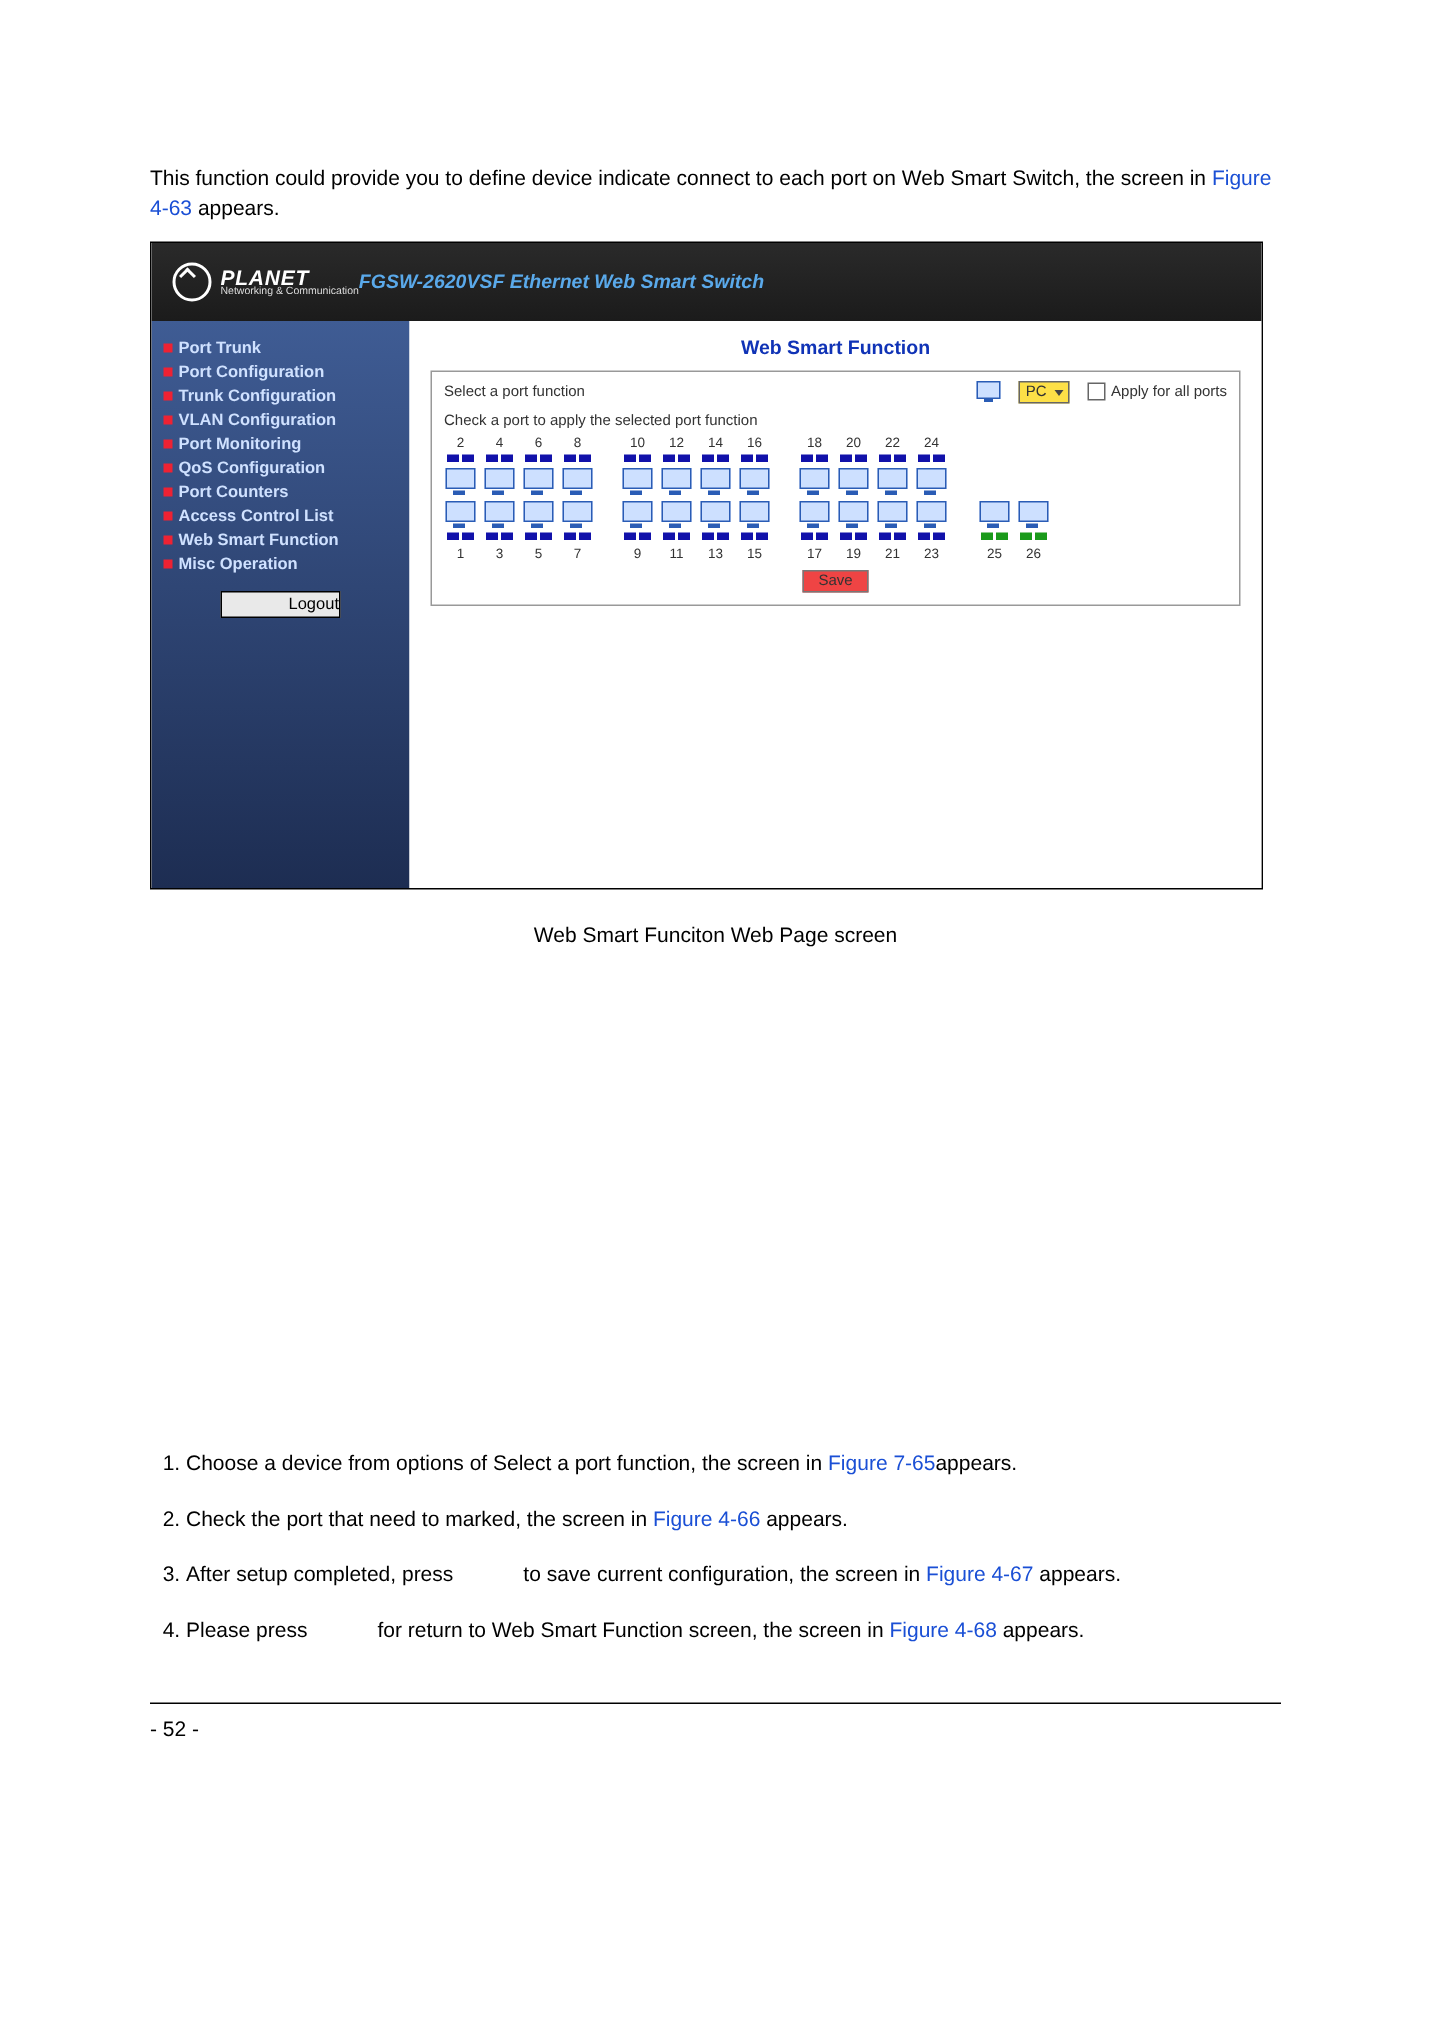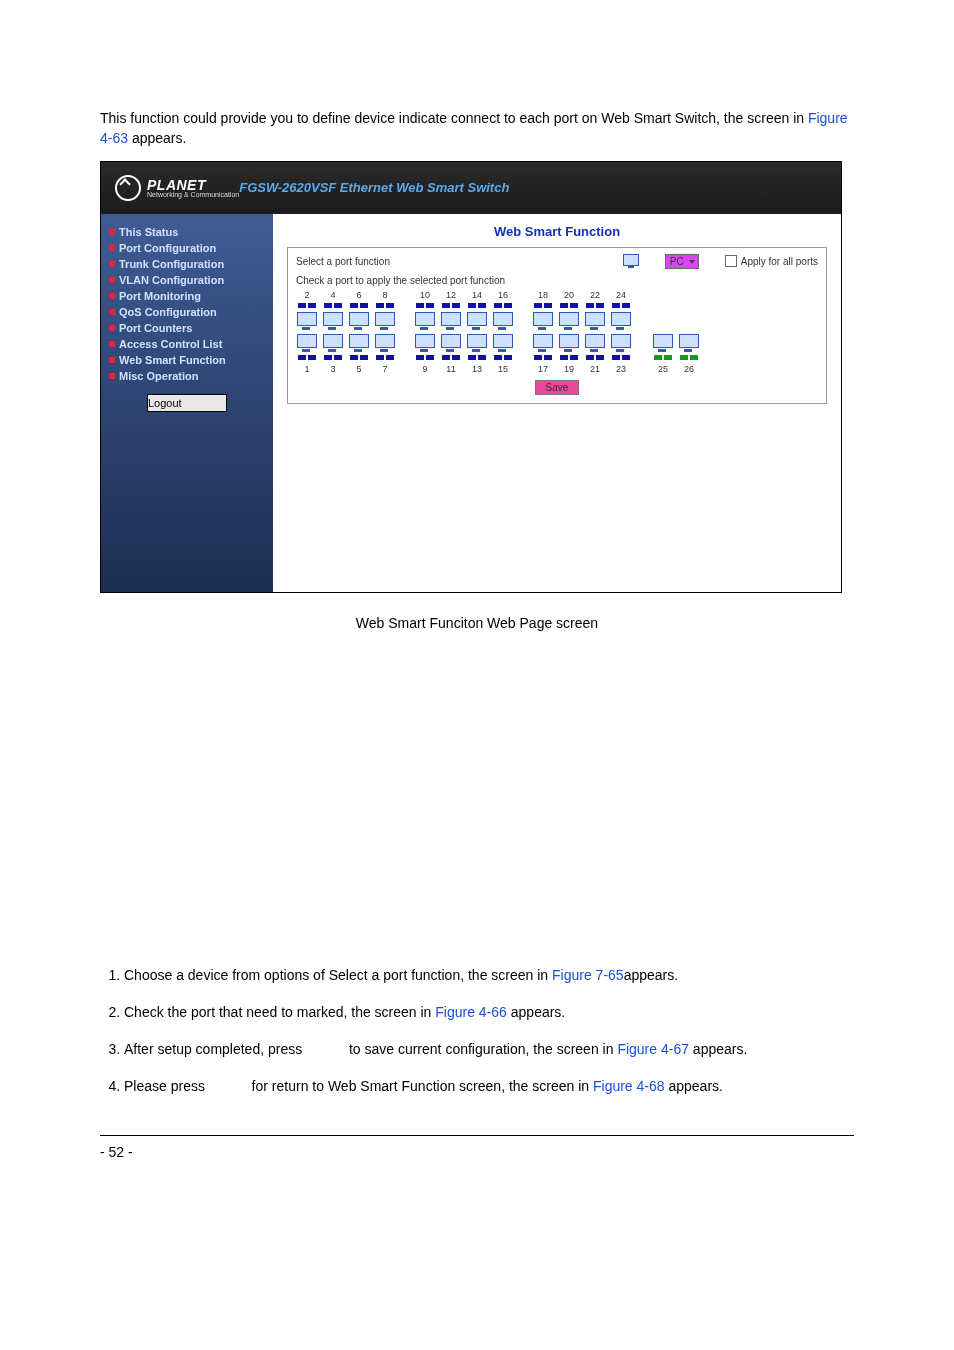--- a/index.html
+++ b/index.html
@@ -106,21 +106,21 @@
     display: inline-block;
   }
   .logout-btn {
     margin: 10px auto 0 auto;
     display: block;
     width: 78px;
     padding: 2px 0;
     font-size: 11px;
     background: #e9e9e9;
     border: 1px solid #000;
-    text-align: left;
+    text-align: right;
     color: #000;
     cursor: pointer;
   }
   .sw-main {
     flex: 1;
     background: #fff;
     padding: 10px 14px 10px 14px;
     position: relative;
     overflow: hidden;
   }
@@ -133,21 +133,21 @@
   }
   .panel {
     border: 1px solid #999;
     padding: 6px 8px 10px 8px;
     font-size: 10px;
     color: #333;
   }
   .panel-row1 {
     display: flex;
     align-items: center;
-    gap: 26px;
+    gap: 12px;
     margin-bottom: 6px;
   }
   .panel-row1 .select-label { flex: 0 0 auto; }
   .panel-row1 .spacer { flex: 1; }
   .pc-icon {
     width: 16px; height: 14px;
     position: relative;
     display: inline-block;
   }
   .pc-icon .mon {
@@ -158,21 +158,21 @@
     top: 0; left: 0;
   }
   .pc-icon .base {
     width: 6px; height: 2px;
     background: #2a5cb5;
     position: absolute;
     bottom: 0; left: 5px;
   }
   .dropdown {
     border: 1px solid #666;
-    background: #d946ef;
+    background: #fde047;
     padding: 1px 14px 1px 4px;
     font-size: 10px;
     position: relative;
     cursor: pointer;
   }
   .dropdown::after {
     content: "";
     position: absolute;
     right: 3px; top: 5px;
     border-left: 3px solid transparent;
@@ -215,21 +215,21 @@
     position: absolute;
     bottom: 0; left: 6px;
   }
   .gap { width: 6px; }
   .center-save {
     text-align: center;
     margin-top: 8px;
   }
   .save-btn {
     border: 1px solid #777;
-    background: #ec4899;
+    background: #ef4444;
     padding: 1px 10px;
     font-size: 10px;
     cursor: pointer;
   }
   
   .fig-caption {
     text-align: center;
     padding: 8px 0 20px 0;
     font-size: 14px;
   }
@@ -273,21 +273,21 @@
           <div class="logo-text">PLANET</div>
           <div class="logo-sub">Networking &amp; Communication</div>
         </div>
       </div>
       <div class="product-title">FGSW-2620VSF Ethernet Web Smart Switch</div>
     </div>
     <div class="sw-body">
       <div class="sw-sidebar">
         <div class="nav-item">
             <span class="nav-square"></span>
-            <span>This Status</span>
+            <span>Port Trunk</span>
           </div>
         <div class="nav-item">
             <span class="nav-square"></span>
             <span>Port Configuration</span>
           </div>
         <div class="nav-item">
             <span class="nav-square"></span>
             <span>Trunk Configuration</span>
           </div>
         <div class="nav-item">

